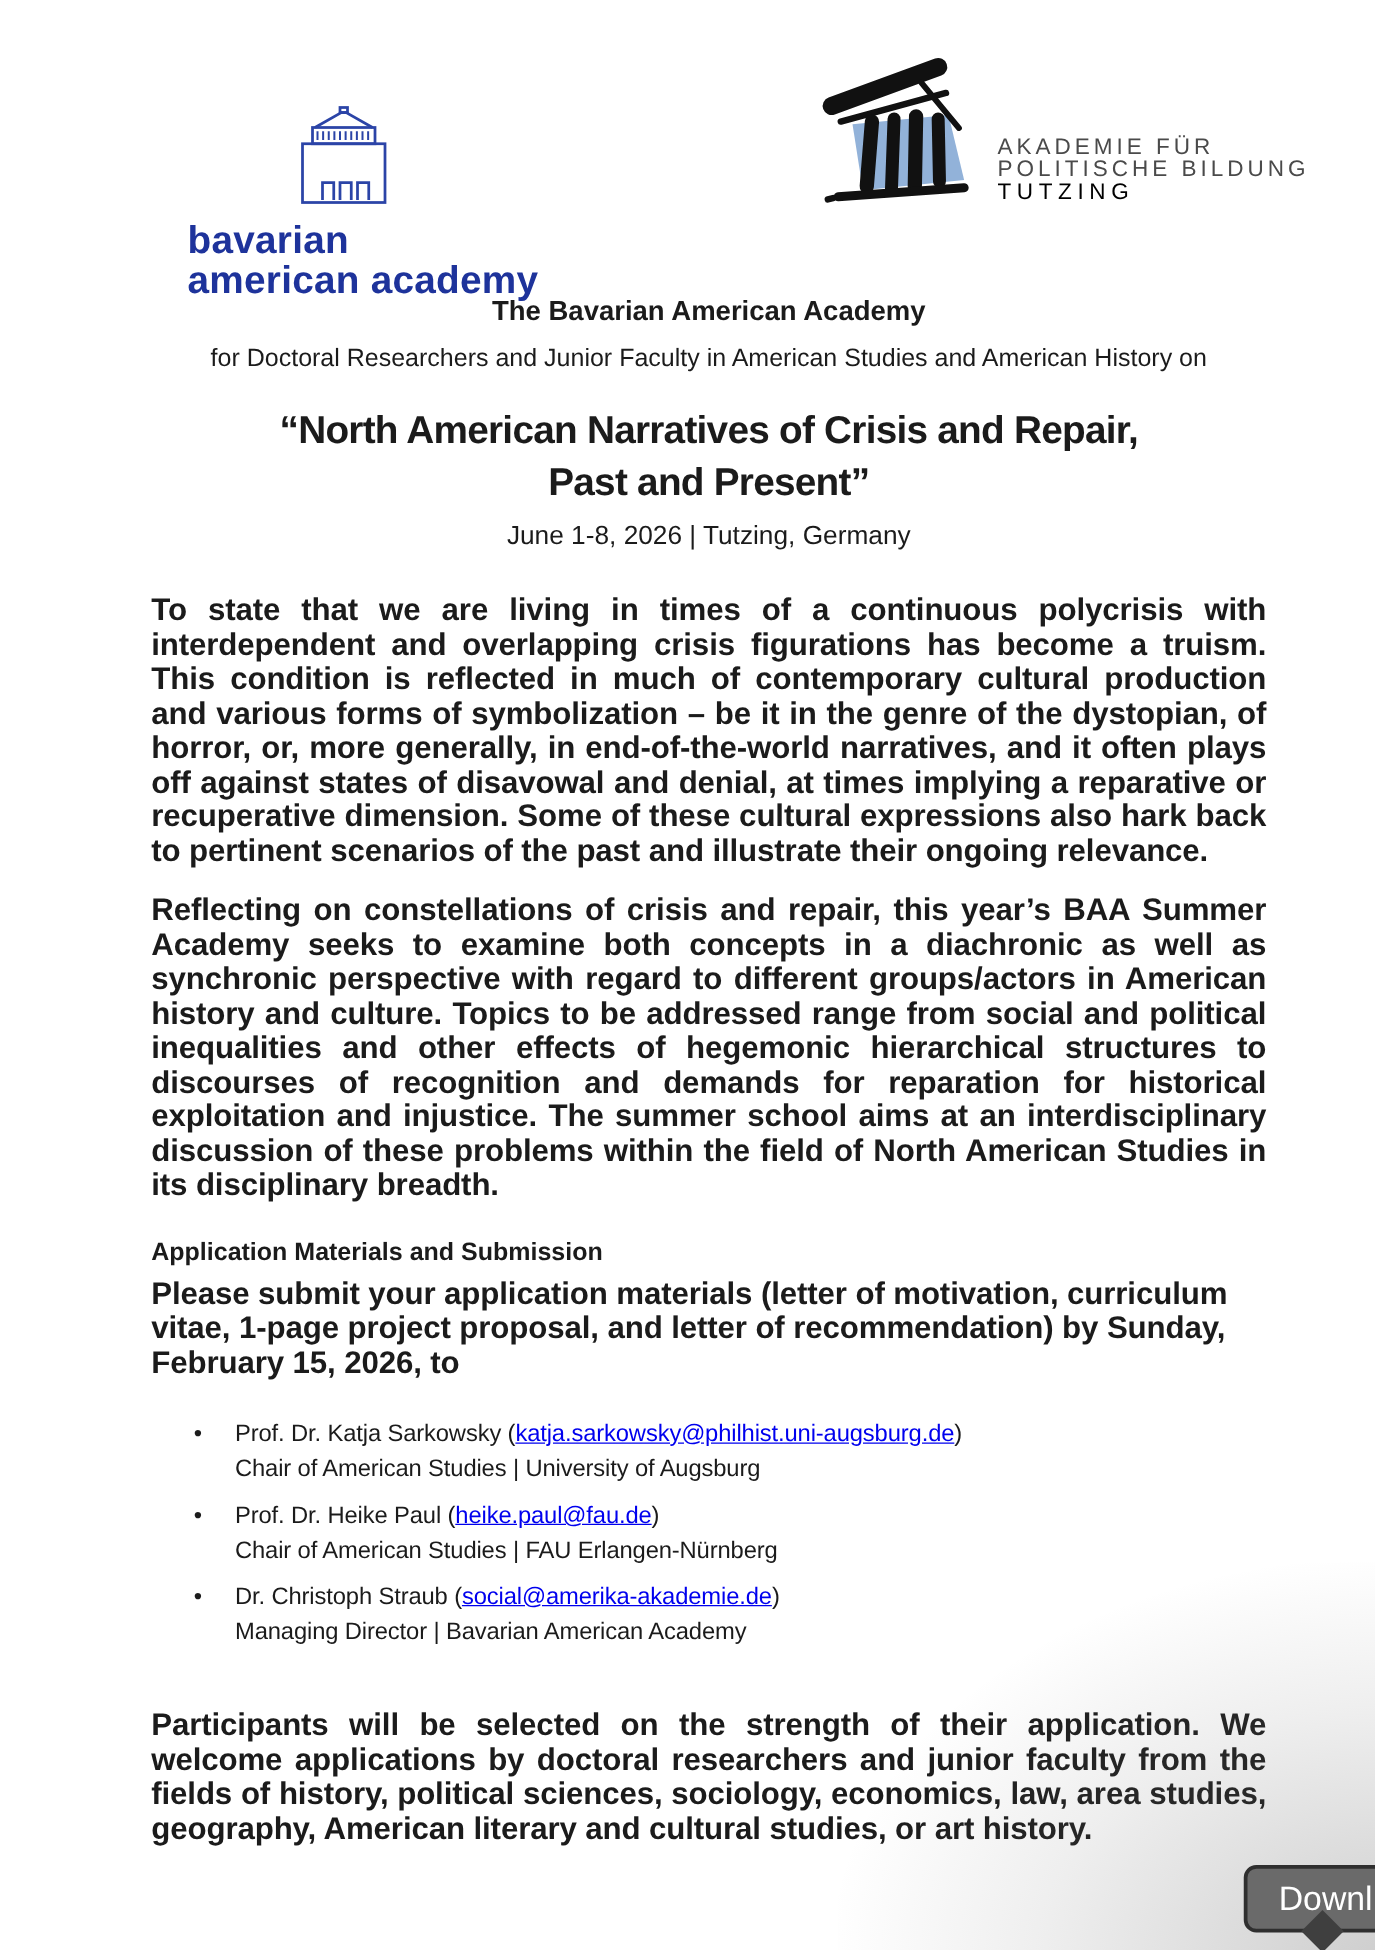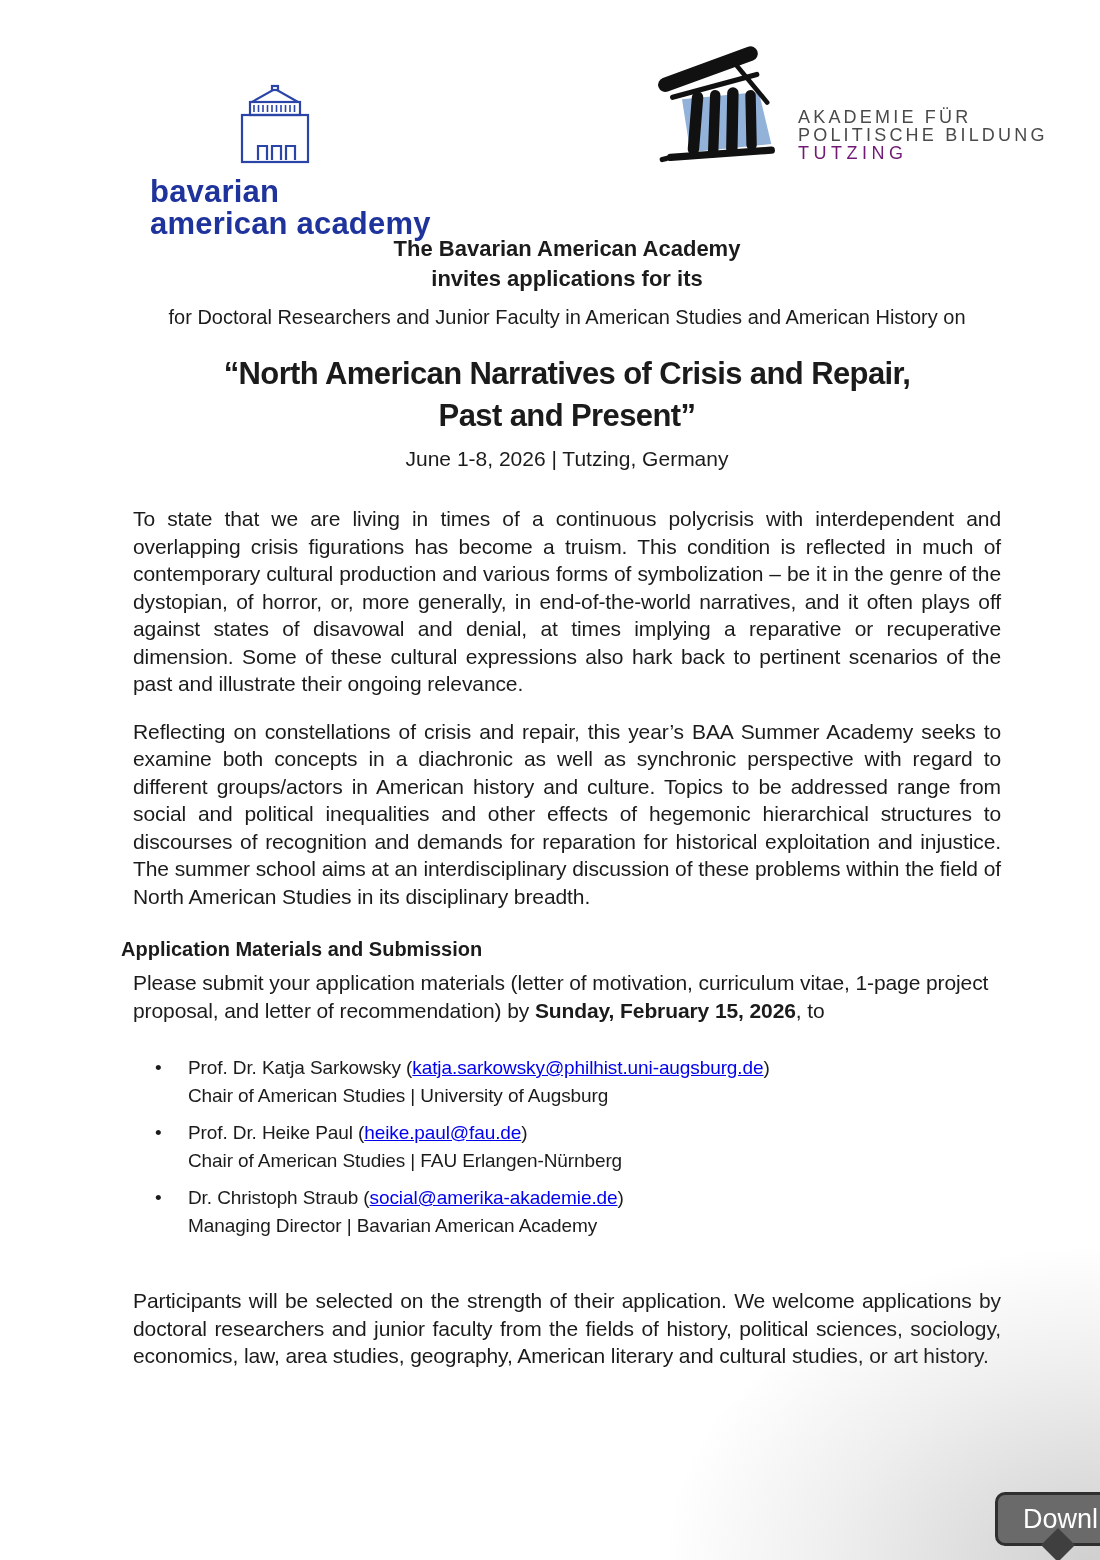--- a/index.html
+++ b/index.html
@@ -15,40 +15,40 @@
 
   
   .logo-band { position: relative; height: 200px; }
   .baa-logo { position: absolute; left: 120px; top: 84px; display: flex; align-items: center; flex-direction: column; }
   .baa-icon { width: 70px; height: 80px; }
   .baa-wordmark { margin-left: 30px; margin-top: 12px; font-weight: bold; font-size: 31px; line-height: 32px; color: #1e339b; letter-spacing: 0.2px; }
 
   .apb-logo { position: absolute; left: 655px; top: 42px; display: flex; align-items: flex-start; }
   .apb-icon { width: 135px; height: 125px; }
   .apb-text { margin-left: 8px; margin-top: 66px; font-size: 18px; line-height: 18px; letter-spacing: 3.2px; color: #4a4a4a; white-space: nowrap; }
-  .apb-tutzing { color: #701a75; letter-spacing: 4.5px; }
+  .apb-tutzing { color: #000000; letter-spacing: 4.5px; }
 
   
   .content { width: 892px; margin-left: 121px; }
   .center { text-align: center; }
   .justify { text-align: justify; }
 
   .intro-line { font-weight: bold; font-size: 22px; line-height: 30px; margin: 0; }
   .mt-intro { margin-top: 34px; }
 
   .h-summer { font-size: 30px; font-weight: bold; margin: 31px 0 0; letter-spacing: -0.2px; }
   .h-summer sup { font-size: 18px; }
 
   .subtitle { font-size: 20px; margin: 12px 0 0; }
 
   .quote-title { font-size: 31px; font-weight: bold; line-height: 42px; letter-spacing: -0.6px; margin: 24px 0 0; }
 
   .date-line { font-size: 21px; margin: 10px 0 0; }
 
-  .para { font-size: 21px; line-height: 27.5px; margin: 12px; letter-spacing: -0.1px; }
+  .para { font-size: 25px; line-height: 27.5px; margin: 0; letter-spacing: -0.1px; font-weight: bold; }
   .mt-p1 { margin-top: 34px; }
   .mt-p2 { margin-top: 20px; }
   .mt-close { margin-top: 48px; }
 
   .section-heading { font-size: 20px; font-weight: bold; margin: 28px 0 0; }
   .mt-submit { margin-top: 8px; }
 
   .bullets { list-style: none; margin: 30px 0 0; padding: 0 0 0 34px; }
   .bullets li { position: relative; padding-left: 33px; margin-bottom: 10px; font-size: 19px; line-height: 27.5px; letter-spacing: -0.1px; }
   .bullets li::before { content: "\2022"; position: absolute; left: 0; top: 0; font-size: 19px; }
@@ -136,21 +136,20 @@
       <div>POLITISCHE BILDUNG</div>
       <div class="apb-tutzing">TUTZING</div>
     </div>
   </div>
 
 </div>
 
 <div class="content">
 
   <p class="intro-line center mt-intro">The Bavarian American Academy</p>
-  <p class="intro-line center">invites applications for its</p>
 
 
   <p class="subtitle center">for Doctoral Researchers and Junior Faculty in American Studies and American History on</p>
 
   <h2 class="quote-title center">
     <span style="display:block">“North American Narratives of Crisis and Repair,</span>
     <span style="display:block">Past and Present”</span>
   </h2>
 
   <p class="date-line center">June 1-8, 2026 | Tutzing, Germany</p>

